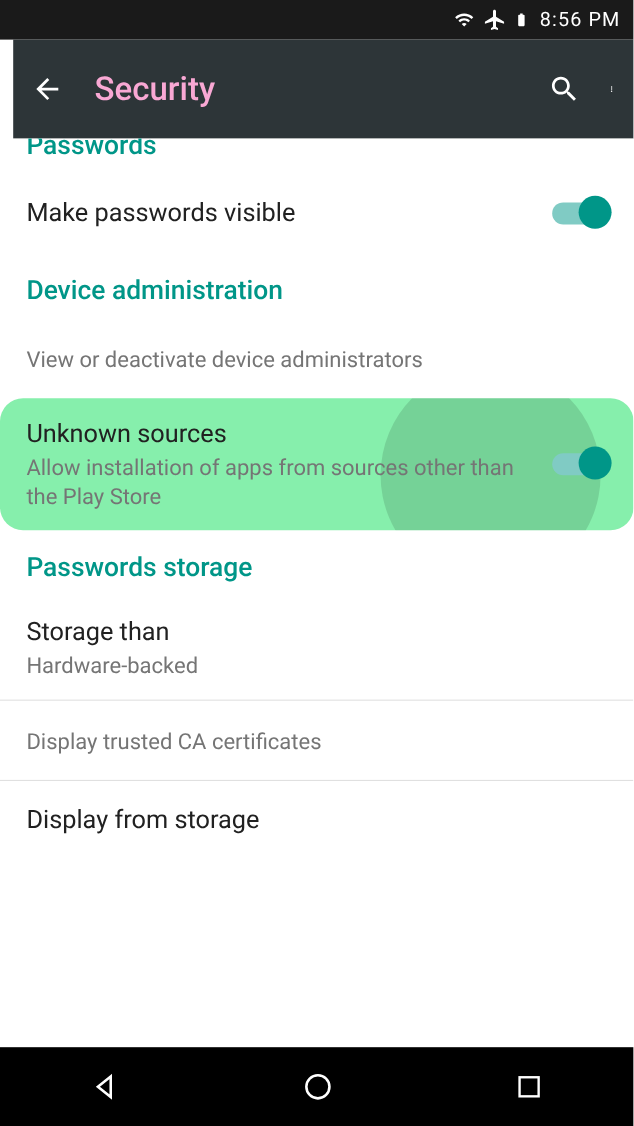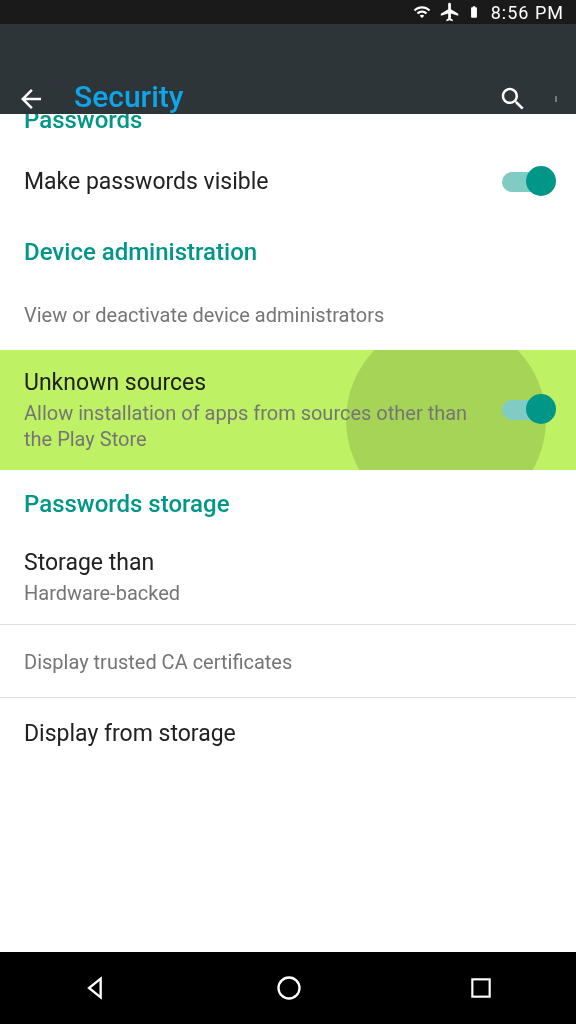--- a/index.html
+++ b/index.html
@@ -1,41 +1,41 @@
 <!DOCTYPE html>
 <html><head>
   <meta charset="utf-8">
   <style>
     * { margin: 0; padding: 0; box-sizing: border-box; }
     body { font-family: Roboto, "Helvetica Neue", Arial, sans-serif; width: 576px; height: 1024px; background: #fff; overflow: hidden; position: relative; }
 
-    .status-bar { background: #1a1a1a; height: 24px; display: flex; align-items: center; justify-content: flex-end; padding: 0 12px; color: #fff; font-size: 18px; gap: 8px; }
+    .status-bar { background: #1a1a1a; height: 36px; display: flex; align-items: center; justify-content: flex-end; padding: 0 12px; color: #fff; font-size: 18px; gap: 8px; }
     .status-icons { display: flex; align-items: center; gap: 6px; }
     .status-time { font-size: 18px; letter-spacing: 1px; margin-left: 4px; }
 
-    .app-bar { background: #2d3538; height: 90px; display: flex; align-items: flex-end; padding: 0 16px; color: #0ea5e9; }
+    .app-bar { background: #2d3538; height: 90px; display: flex; align-items: center; padding: 0 16px; color: #f9a8d4; margin-left: 12px; }
     .app-bar-title { font-size: 30px; font-weight: 500; margin-left: 28px; flex: 1; }
     .app-bar-actions { display: flex; gap: 24px; align-items: center; }
 
     .content { background: #fff; height: calc(1024px - 36px - 90px - 72px); overflow: hidden; }
 
     .section-header { color: #009688; font-size: 24px; font-weight: 500; padding: 20px 24px 12px; }
     .section-header.cut { padding-top: 0; margin-top: -8px; }
 
     .setting-row { padding: 18px 24px; display: flex; align-items: center; gap: 16px; min-height: 72px; }
     .setting-text { flex: 1; }
     .setting-title { font-size: 23px; color: #212121; line-height: 1.3; }
     .setting-subtitle { font-size: 20px; color: #757575; line-height: 1.3; margin-top: 2px; }
 
     .toggle { width: 50px; height: 20px; background: #80cbc4; border-radius: 10px; position: relative; flex-shrink: 0; }
     .toggle::after { content: ""; position: absolute; right: -4px; top: -6px; width: 30px; height: 30px; background: #009688; border-radius: 50%; }
 
     .divider { height: 1px; background: #e0e0e0; margin: 0; }
 
-    .row-highlighted { background: #bef264; position: relative; overflow: hidden; }
+    .row-highlighted { background: #86efac; position: relative; overflow: hidden; border-radius: 21px; }
     .ripple { position: absolute; width: 200px; height: 200px; background: rgba(0,0,0,0.12); border-radius: 50%; top: -30px; right: 30px; }
 
     .nav-bar { position: absolute; bottom: 0; left: 0; right: 0; height: 72px; background: #000; display: flex; align-items: center; justify-content: space-around; }
 
     svg { display: block; }
   </style>
 </head>
 <body>
 
 <div class="status-bar">

